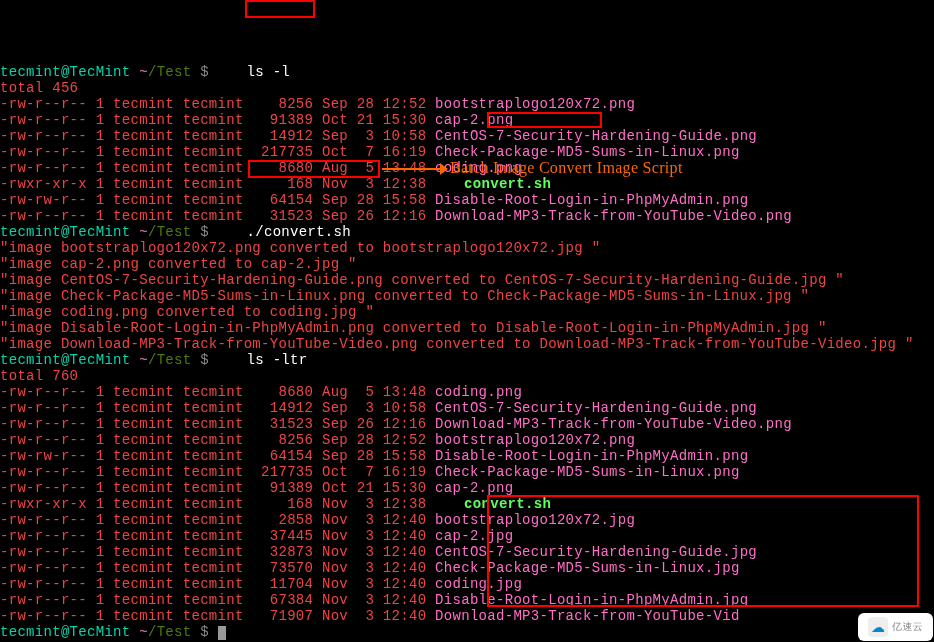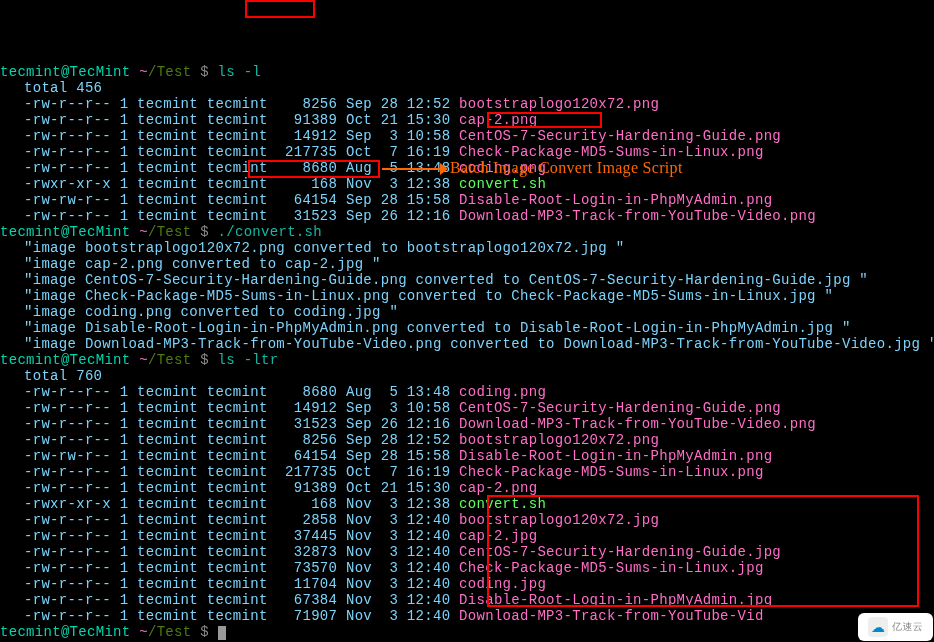--- a/index.html
+++ b/index.html
@@ -13,24 +13,24 @@
       overflow: hidden;
       position: relative;
       white-space: pre;
       letter-spacing: 0.3px;
     }
     .term-line { display: block; }
     .user { color: #00d7af; margin-top: 28px; }
     .tilde { color: #ff6ec7; }
     .dir { color: #4d7c0f; }
     .dollar { color: #888; }
-    .cmd { color: #14b8a6; }
-    .output { color: #7dd3fc; margin-left: 24px; }
+    .cmd { color: #ffffff; margin-left: 29px; }
+    .output { color: #ef4444; }
     .filename-pink { color: #ff6ec7; font-weight: normal; }
-    .filename-green { color: #5fff5f; font-weight: normal; }
+    .filename-green { color: #5fff5f; font-weight: bold; margin-left: 29px; }
     .red-box-1 {
       position: absolute;
       border: 2px solid #ff0000;
       top: 0px;
       left: 245px;
       width: 70px;
       height: 18px;
       pointer-events: none;
     }
     .red-box-2 {

